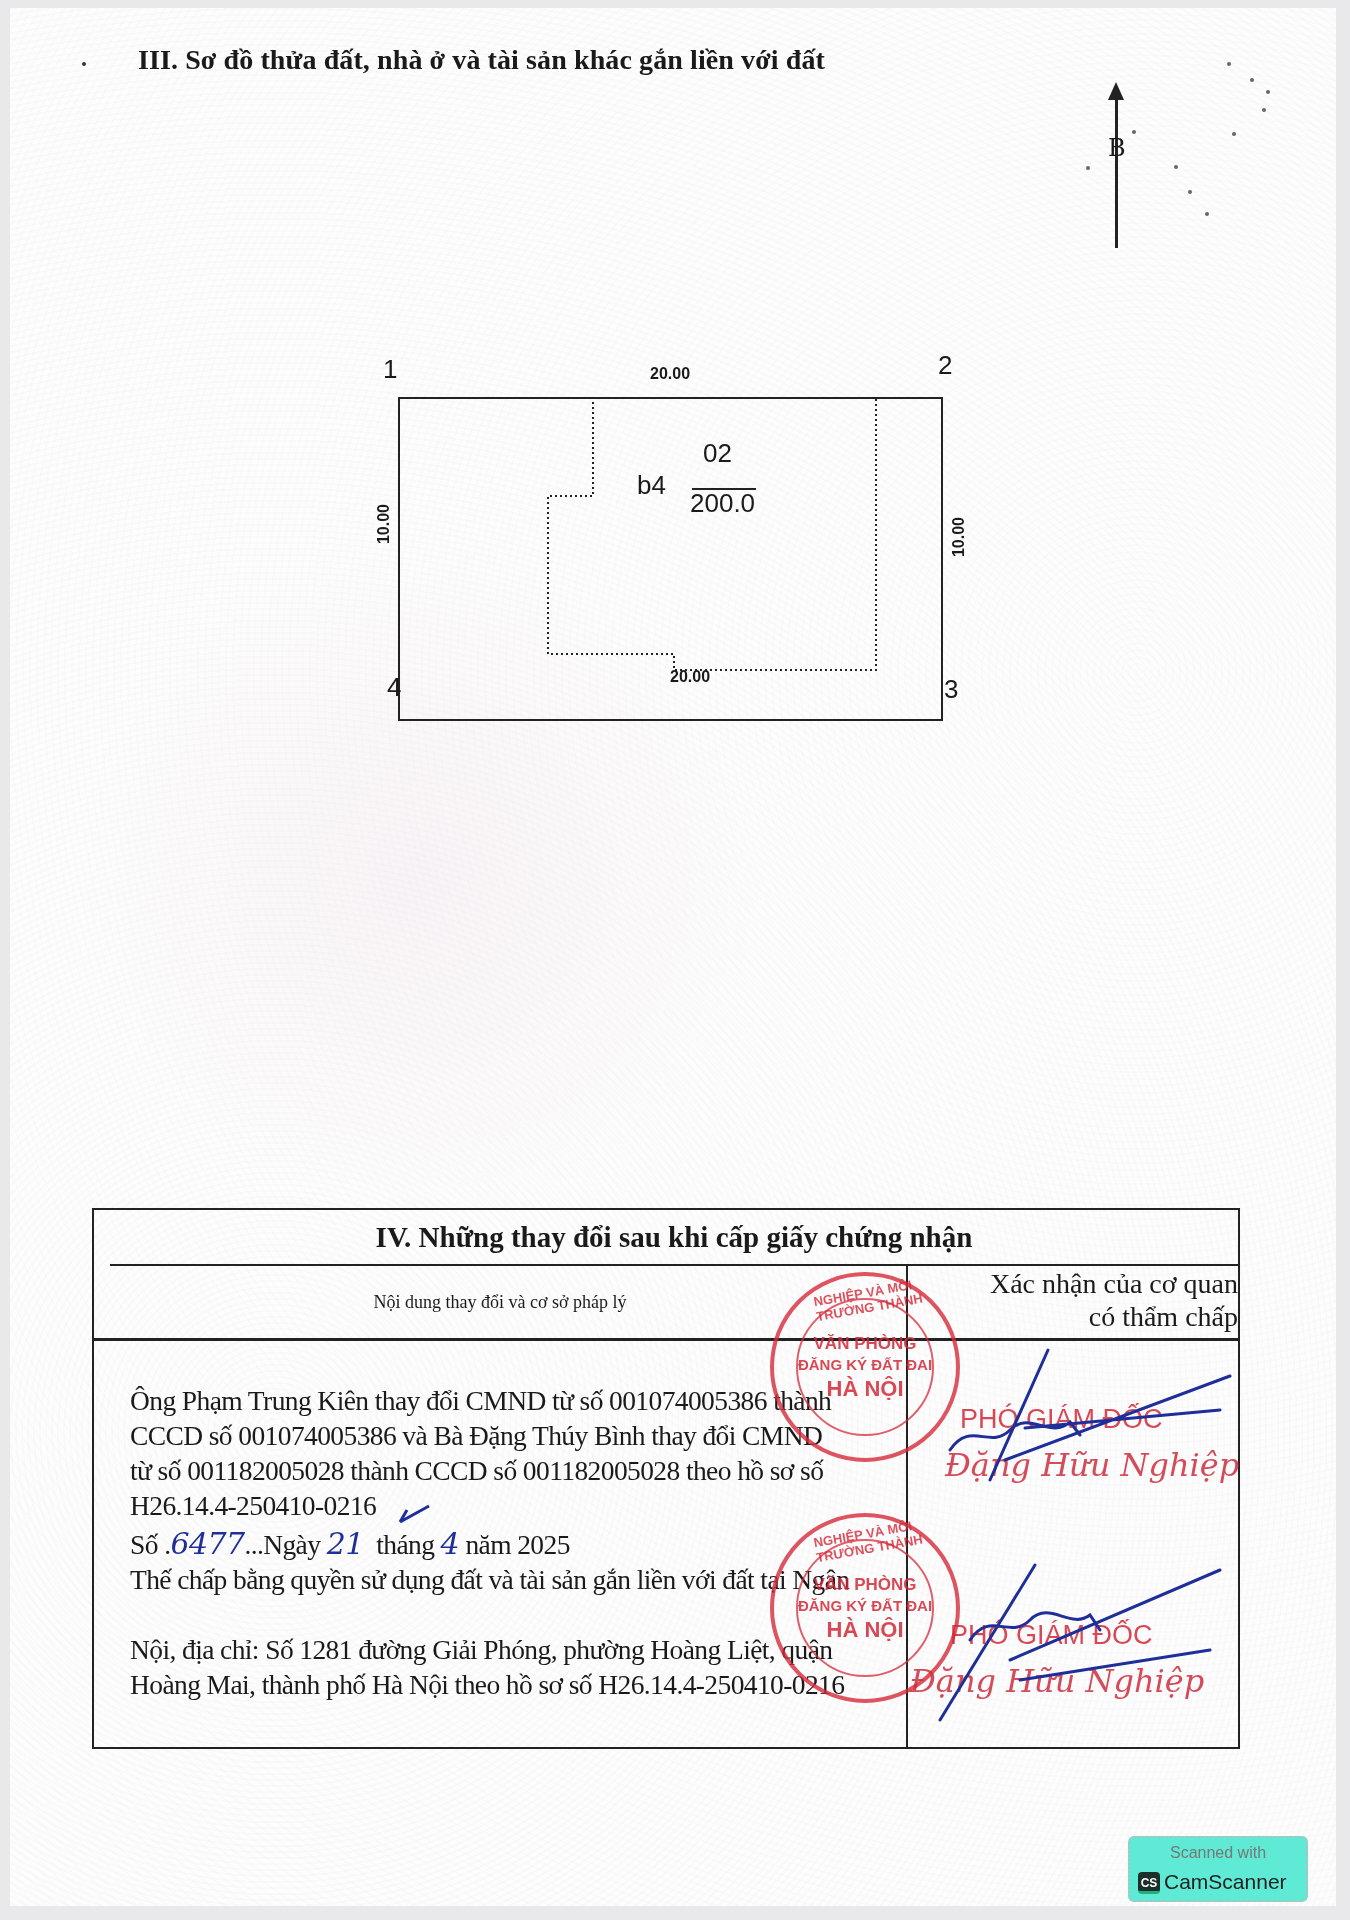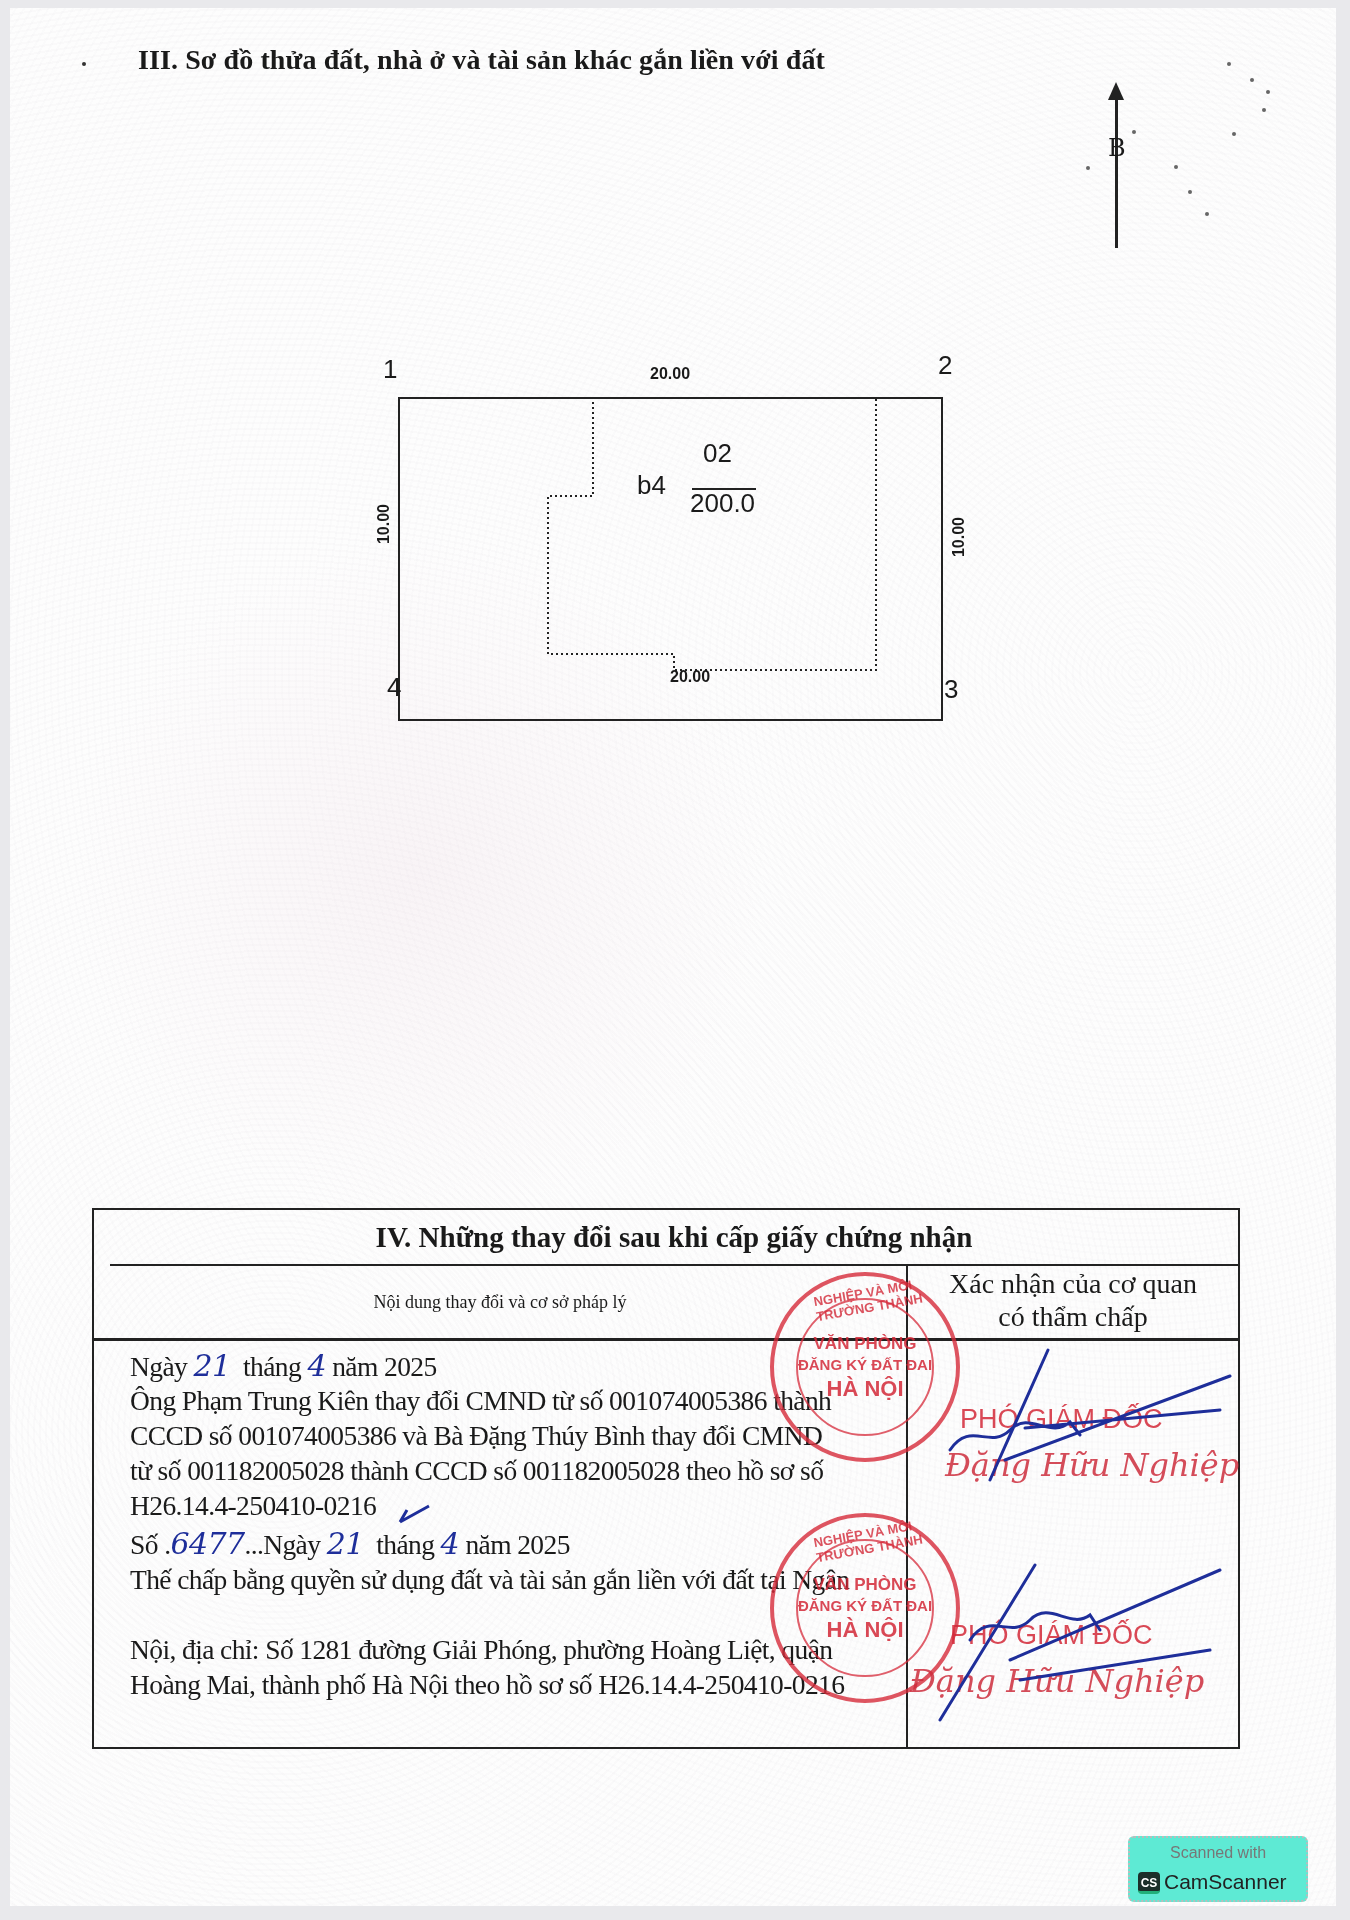--- a/index.html
+++ b/index.html
@@ -42,21 +42,21 @@
   .frac-line { position:absolute; left:692px; top:488px; width:64px; height:2px; background:#222; }
   svg.house { position:absolute; left:398px; top:397px; }
 
   
   .tbl { position:absolute; left:92px; top:1208px; width:1148px; height:541px; border:2.5px solid #222; box-sizing:border-box; }
   .tbl .row-title { position:absolute; left:16px; top:0; right:0; height:54px; border-bottom:2.5px solid #222;
     display:flex; align-items:center; justify-content:center; font-size:29px; font-weight:bold; }
   .tbl .col-div { position:absolute; left:812px; top:55px; bottom:0; width:2px; background:#222; }
   .tbl .hdr-line { position:absolute; left:0; right:0; top:128px; height:2.5px; background:#222; }
   .tbl .hdr-left { position:absolute; left:0; width:812px; top:57px; height:70px; display:flex; align-items:center; justify-content:center; font-size:18px; }
-  .tbl .hdr-right { position:absolute; left:814px; right:0; top:57px; height:63px; font-size:28px; text-align:center; line-height:33px; }
+  .tbl .hdr-right { position:absolute; left:814px; right:0; top:57px; height:63px; font-size:28px; text-align:right; line-height:33px; }
   .entry { position:absolute; left:36px; font-size:27.5px; line-height:35px; letter-spacing:-0.6px; white-space:nowrap; }
   .hand { font-family:"DejaVu Serif", serif; font-style:italic; color:#1e2e9a; font-size:30px; }
 
   
   .stamp { position:absolute; width:190px; height:190px; border-radius:50%; border:4px solid rgba(214,42,58,0.8); box-sizing:border-box; }
   .stamp::after { content:""; position:absolute; left:22px; top:22px; right:22px; bottom:22px; border-radius:50%; border:2.5px solid rgba(214,42,58,0.75); }
   .stamp .s-line { position:absolute; left:0; right:0; text-align:center; font-family:"Liberation Sans", sans-serif; font-weight:bold; color:rgba(210,40,55,0.85); }
   .stamp .ring { position:absolute; left:40px; top:6px; font-family:"Liberation Sans", sans-serif; font-size:13px; font-weight:bold; color:rgba(210,40,55,0.8); transform:rotate(-10deg); }
   .sig-title { position:absolute; font-family:"Liberation Sans", sans-serif; font-size:27px; color:rgba(210,40,55,0.85); }
   .sig-name { position:absolute; font-family:"DejaVu Serif", serif; font-style:italic; font-size:32px; color:rgba(205,45,60,0.85); }
@@ -116,27 +116,20 @@
 <div class="tbl">
   <div class="row-title">IV. Những thay đổi sau khi cấp giấy chứng nhận</div>
   <div class="hdr-left">Nội dung thay đổi và cơ sở pháp lý</div>
   <div class="hdr-right">
     <div>Xác nhận của cơ quan</div>
     <div>có thẩm chấp</div>
   </div>
   <div class="hdr-line"></div>
   <div class="col-div"></div>
 
-  <div class="entry" style="top:138px">
-    <span>Ngày</span>
-    <span class="hand">21</span>&nbsp;
-    <span>tháng</span>
-    <span class="hand">4</span>
-    <span>năm 2025</span>
-  </div>
   <div class="entry" style="top:173px">Ông Phạm Trung Kiên thay đổi CMND từ số 001074005386 thành</div>
   <div class="entry" style="top:208px">CCCD số 001074005386 và Bà Đặng Thúy Bình thay đổi CMND</div>
   <div class="entry" style="top:243px">từ số 001182005028  thành CCCD số 001182005028 theo hồ sơ số</div>
   <div class="entry" style="top:278px">H26.14.4-250410-0216</div>
 
   <div class="entry" style="top:316px">
     <span>Số</span>
     .<span class="hand">6477</span>...<span>Ngày</span>
     <span class="hand">21</span>&nbsp;
     <span>tháng</span>

